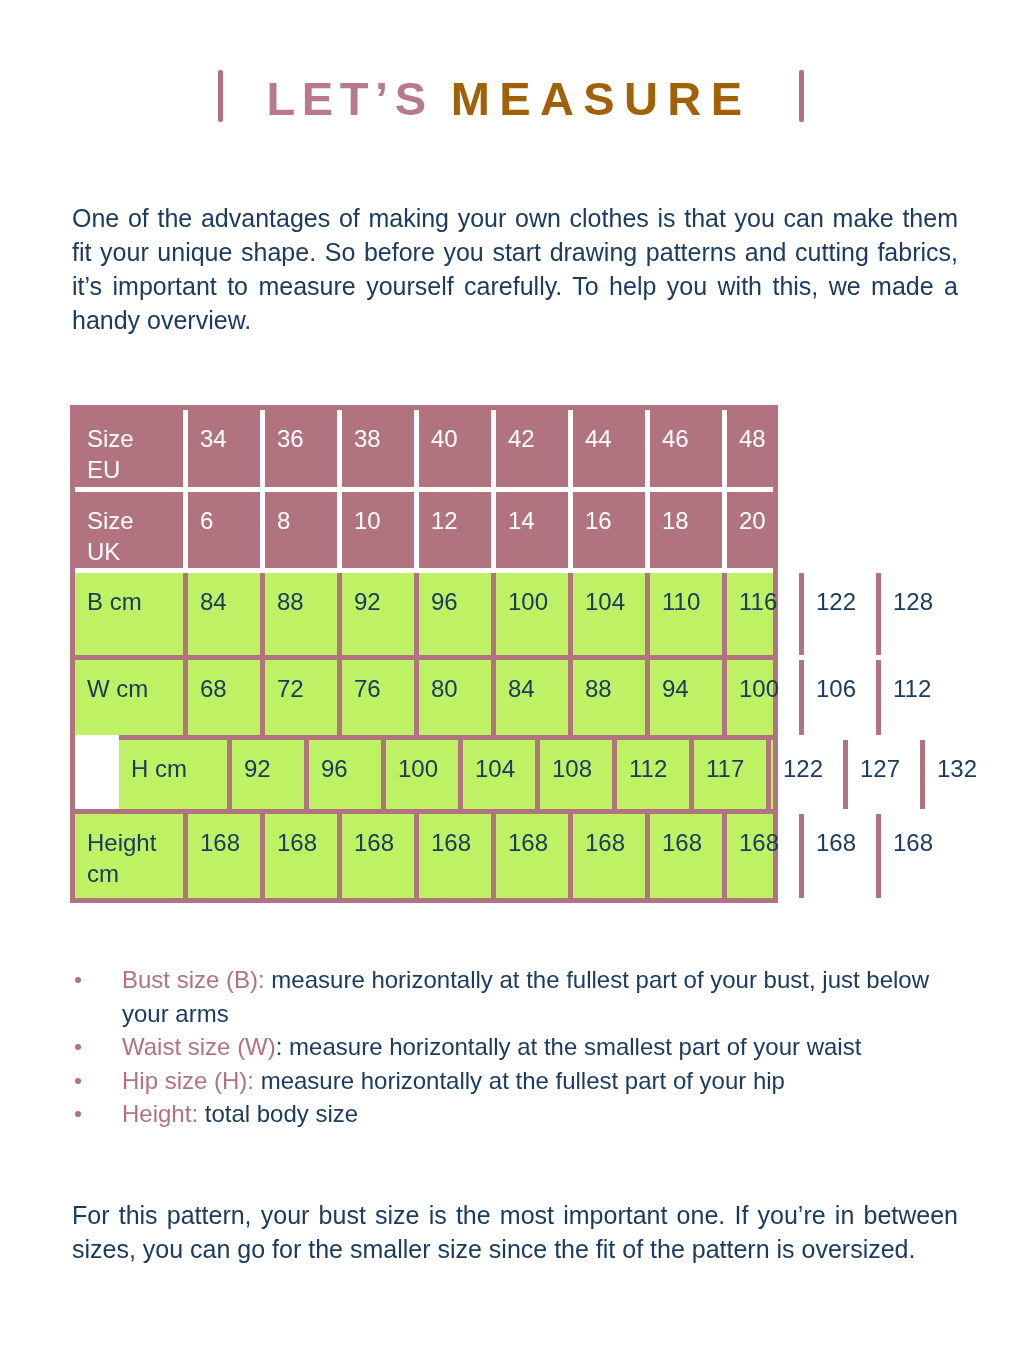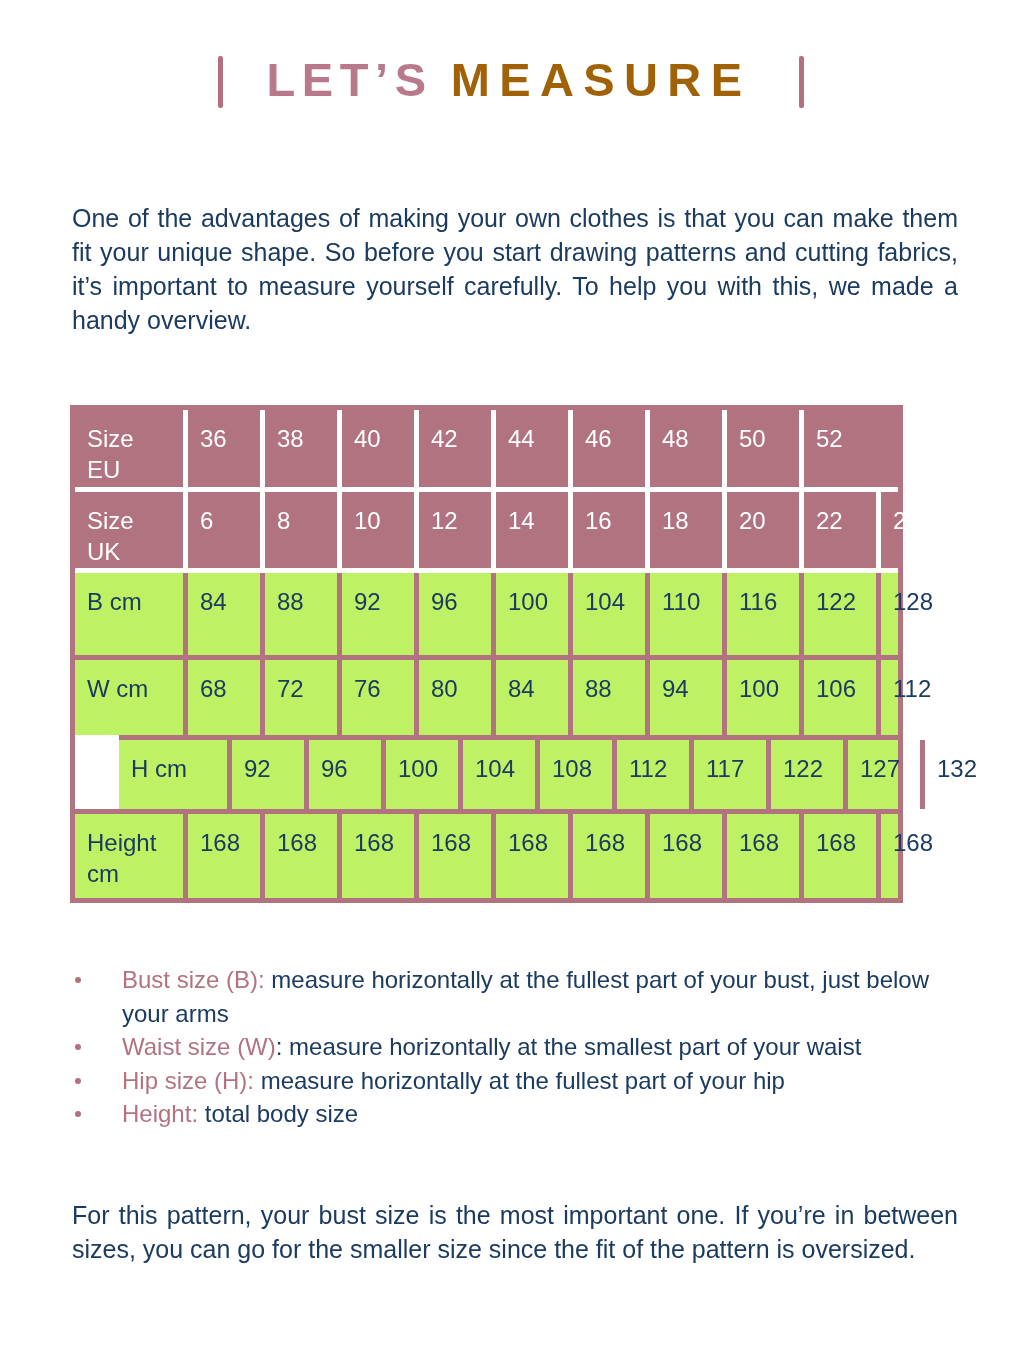--- a/index.html
+++ b/index.html
@@ -14,21 +14,21 @@
     color: #1c3b60;
     overflow: hidden;
   }
 
   
   .title-row {
     position: absolute;
     top: 56px; left: 0; right: 0;
     height: 66px;
     display: flex;
-    align-items: flex-start;
+    align-items: flex-end;
     justify-content: center;
   }
   .title-bar {
     width: 5px; height: 52px;
     background: #b3707f;
     border-radius: 2px;
     flex: none;
   }
   .title-bar.left  { margin-right: 44px; }
   .title-bar.right { margin-left: 48px; }
@@ -57,21 +57,21 @@
     text-align: justify;
     color: #1c3b60;
   }
   .para.intro   { top: 201px; }
   .para.closing { top: 1198px; }
 
   
   .size-table {
     position: absolute;
     top: 405px; left: 70px;
-    width: 833px;
+    width: 708px;
     border: 5px solid #b17380;
     background: #ffffff;
   }
   .t-row { display: flex; }
   .t-row .cell {
     padding: 13px 8px 0 12px;
     font-size: 24px;
     line-height: 31px;
     overflow: hidden;
   }
@@ -129,20 +129,21 @@
     <div class="title-word measure">MEASURE</div>
     <div class="title-bar right"></div>
   </div>
 
   <div class="para intro">One of the advantages of making your own clothes is that you can make them fit your unique shape. So before you start drawing patterns and cutting fabrics, it’s important to measure yourself carefully. To help you with this, we made a handy overview.</div>
 
   <div class="size-table">
 
     <div class="t-row header r0">
       <div class="cell label-cell"><span class="wrapbox">Size EU</span></div>
+      <div class="cell data-cell">34</div>
       <div class="cell data-cell">36</div>
       <div class="cell data-cell">38</div>
       <div class="cell data-cell">40</div>
       <div class="cell data-cell">42</div>
       <div class="cell data-cell">44</div>
       <div class="cell data-cell">46</div>
       <div class="cell data-cell">48</div>
       <div class="cell data-cell">50</div>
       <div class="cell data-cell">52</div>
     </div>

